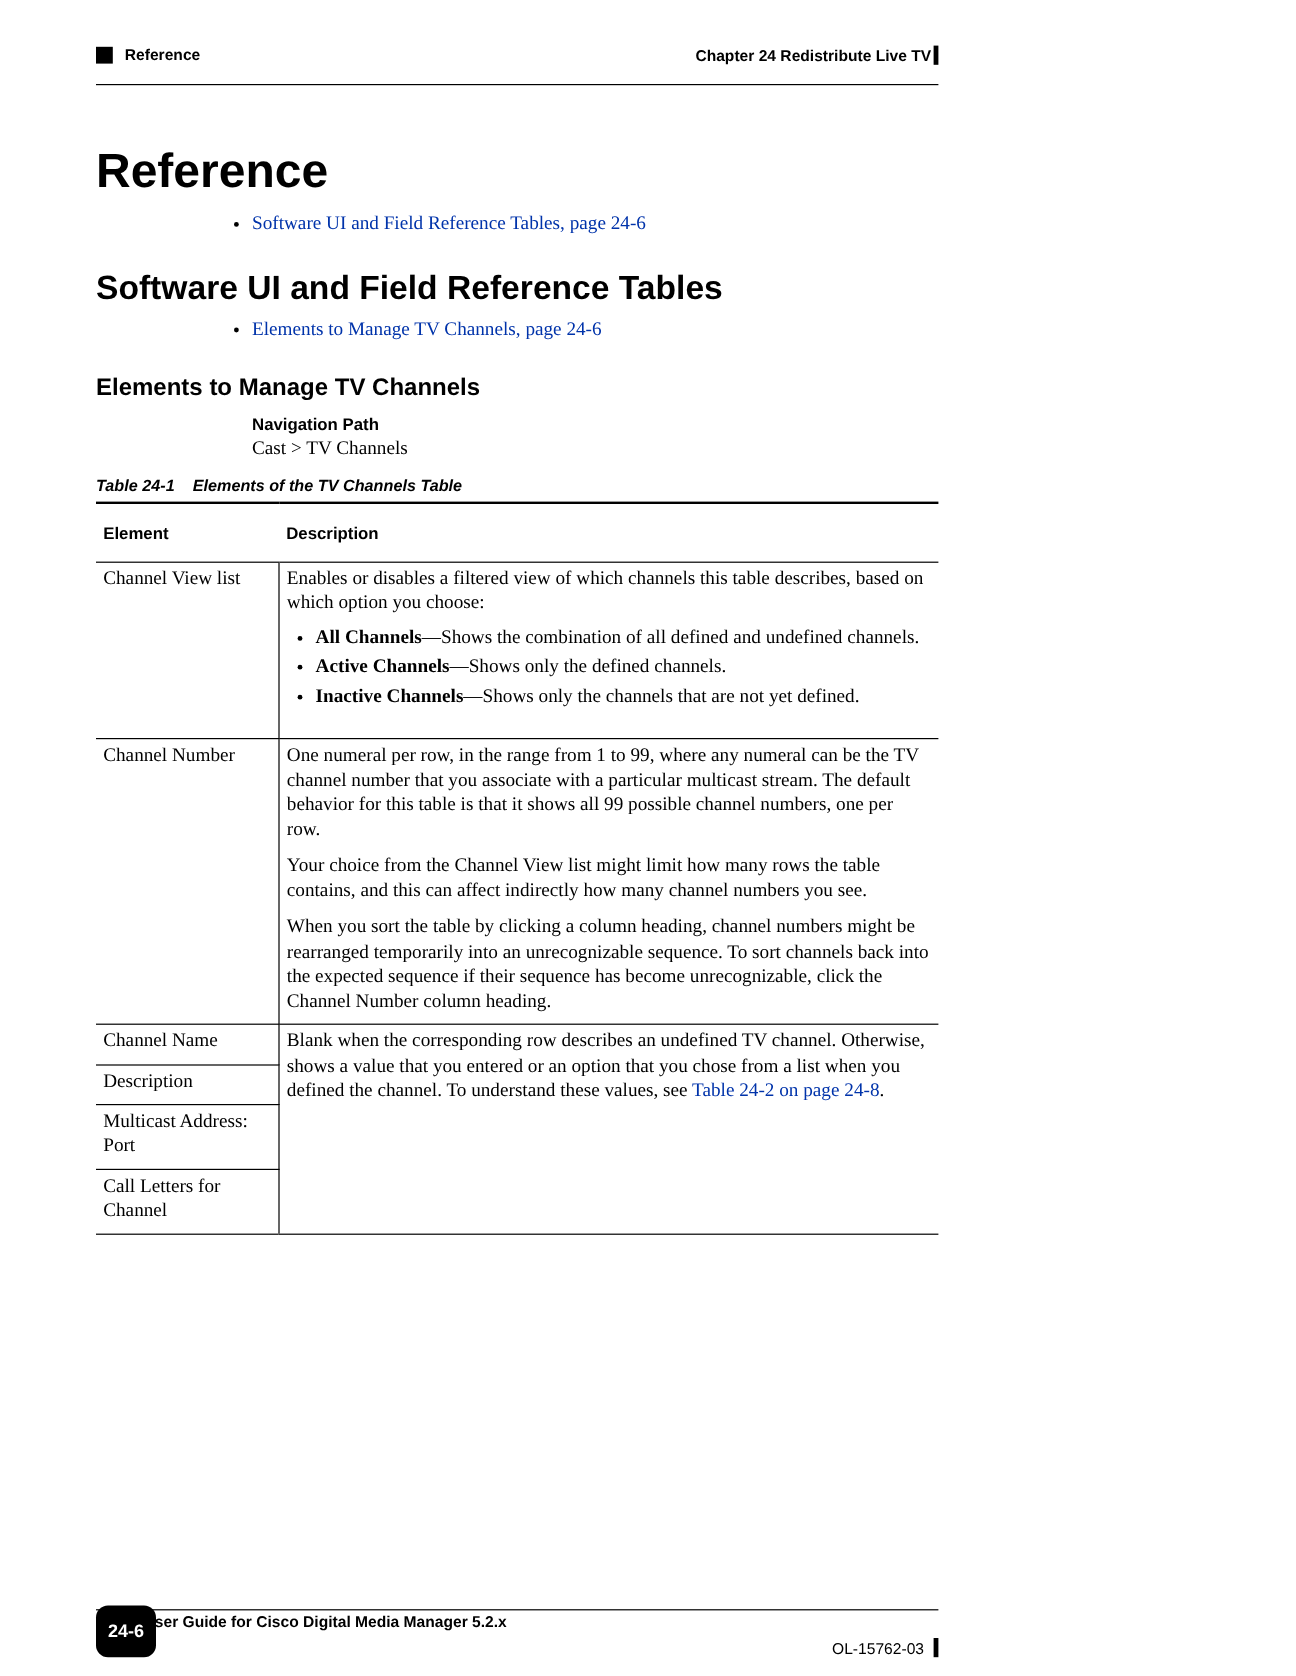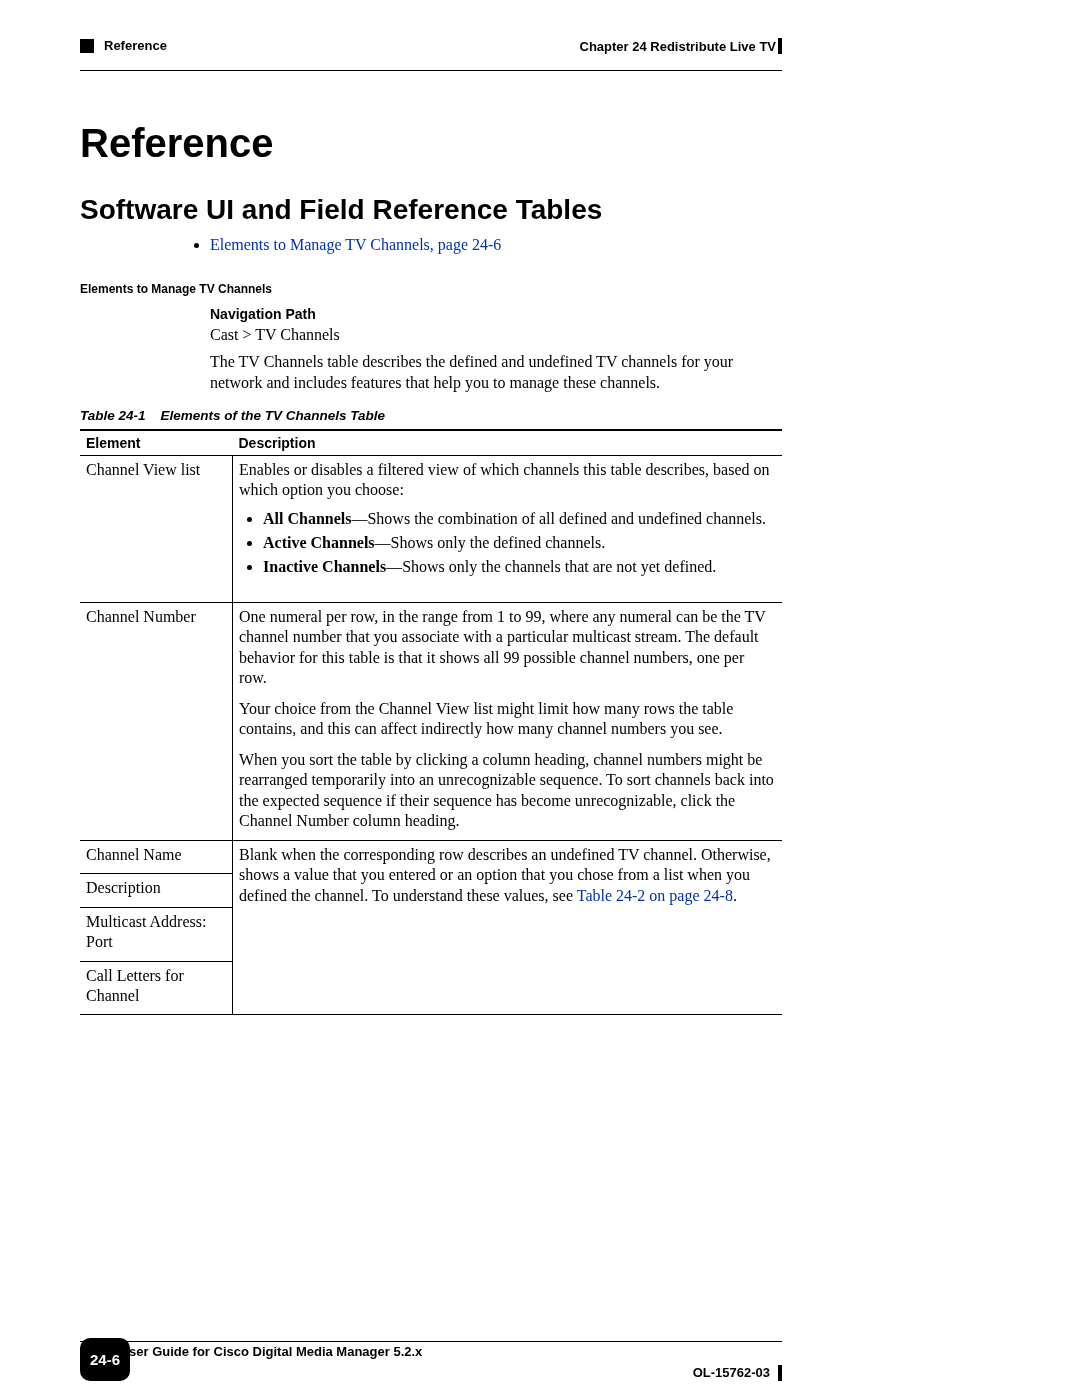--- a/index.html
+++ b/index.html
@@ -82,21 +82,21 @@
   }
   h2.sub {
     font-family: Arial, Helvetica, sans-serif;
     font-weight: bold;
     font-size: 28px;
     margin: 28px 0 10px 0;
   }
   h3.sub2 {
     font-family: Arial, Helvetica, sans-serif;
     font-weight: bold;
-    font-size: 12px;
+    font-size: 20px;
     margin: 28px 0 10px 0;
   }
   .navpath-label {
     font-family: Arial, Helvetica, sans-serif;
     font-weight: bold;
     font-size: 14px;
     margin: 8px 0 4px 130px;
   }
   .navpath-value {
     margin: 0 0 8px 130px;
@@ -119,21 +119,21 @@
     border-collapse: collapse;
     font-size: 16px;
   }
   table.ref-table th {
     text-align: left;
     font-family: Arial, Helvetica, sans-serif;
     font-weight: bold;
     font-size: 14px;
     border-top: 2px solid #000;
     border-bottom: 1px solid #000;
-    padding: 4px 6px;
+    padding: 16px 6px;
   }
   table.ref-table td {
     vertical-align: top;
     padding: 4px 6px 8px 6px;
     border-bottom: 1px solid #000;
     line-height: 1.28;
   }
   table.ref-table td.elem {
     width: 140px;
     border-right: 1px solid #000;
@@ -174,24 +174,24 @@
     font-weight: bold;
     font-size: 15px;
     padding: 13px 10px;
     border-radius: 10px;
   }
   .footer-right {
     position: absolute;
     right: 0;
     bottom: -22px;
     font-family: Arial, Helvetica, sans-serif;
-    font-weight: bold;
+    font-weight: normal;
     font-size: 13px;
     display: flex;
-    align-items: flex-start;
+    align-items: flex-end;
     gap: 8px;
   }
   .small-black {
     width: 8px;
     height: 8px;
     background: #000;
     display: inline-block;
     margin-right: 4px;
   }
 </style>
@@ -207,35 +207,39 @@
     </div>
     <div class="header-right">
       <span>Chapter 24    Redistribute Live TV</span>
       <span class="black-bar"></span>
     </div>
   </div>
   <hr class="rule">
 
   <h1 class="ref">Reference</h1>
 
+  <ul class="bullet-list">
+    <li>
+      <a class="link">Software UI and Field Reference Tables, page 24-6</a>
+    </li>
+  </ul>
 
   <h2 class="sub">Software UI and Field Reference Tables</h2>
 
   <ul class="bullet-list">
     <li>
       <a class="link">Elements to Manage TV Channels, page 24-6</a>
     </li>
   </ul>
 
   <h3 class="sub2">Elements to Manage TV Channels</h3>
 
   <div class="navpath-label">Navigation Path</div>
   <div class="navpath-value">Cast &gt; TV Channels</div>
 
-  <div class="body-para">The TV Channels table describes the defined and undefined TV channels for your network and includes features that help you to manage these channels.</div>
 
   <div class="table-caption">
     <span>Table 24-1</span>&nbsp;&nbsp;&nbsp;&nbsp;<span>Elements of the TV Channels Table</span>
   </div>
 
   <table class="ref-table">
     <thead>
       <tr>
         <th>Element</th>
         <th>Description</th>

